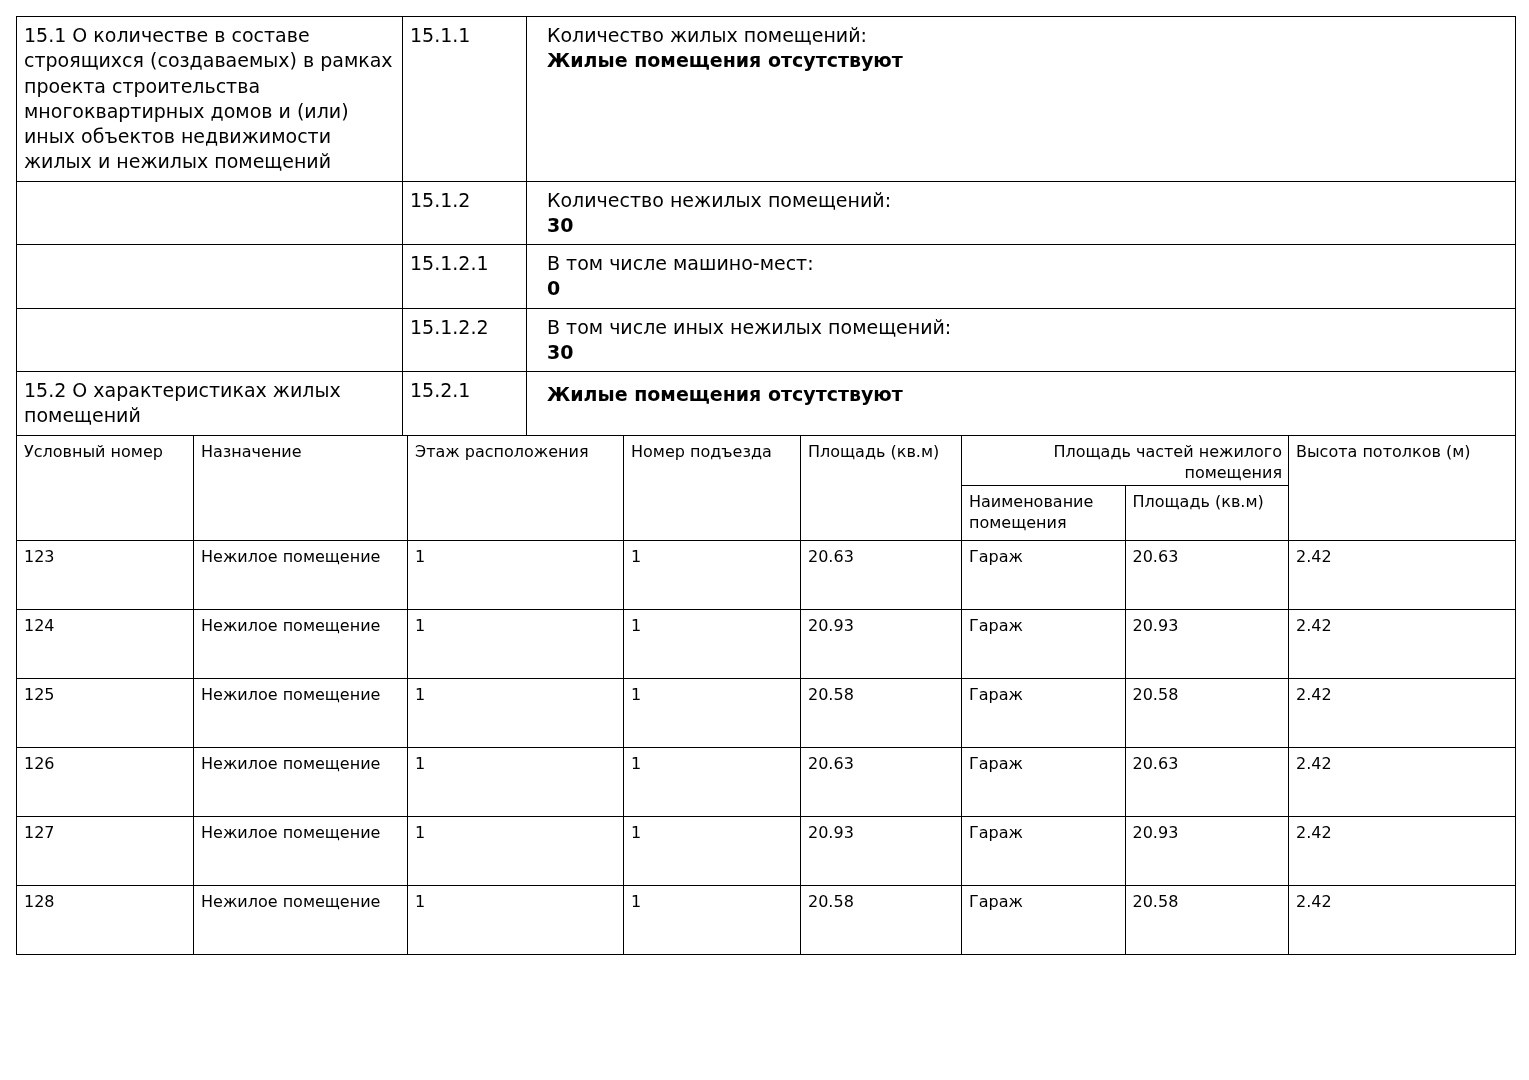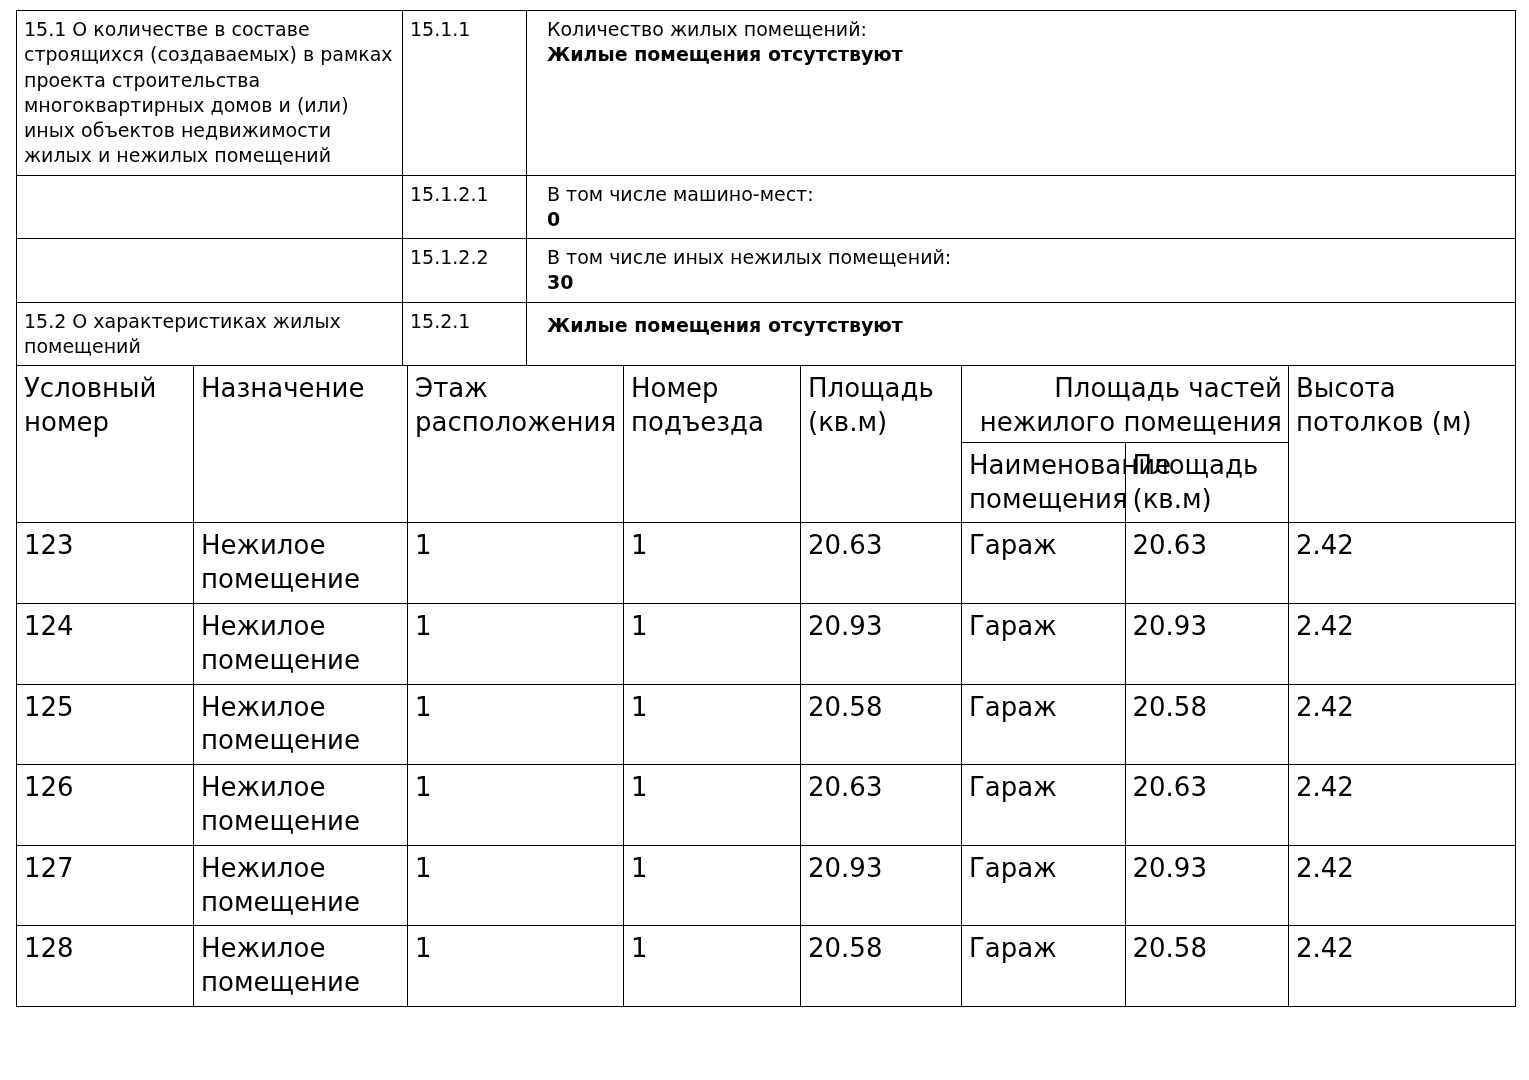--- a/index.html
+++ b/index.html
@@ -8,21 +8,21 @@
     background: #ffffff;
   }
   body {
     font-family: "DejaVu Sans", sans-serif;
     color: #000000;
     width: 1529px;
   }
   .page {
     width: 1529px;
     box-sizing: border-box;
-    padding: 10px 10px 10px 16px;
+    padding: 16px 10px 10px 16px;
   }
   table {
     border-collapse: collapse;
     table-layout: fixed;
     width: 1500px;
   }
   td, th {
     border: 1px solid #000000;
     vertical-align: top;
     padding: 6px 6px 6px 7px;
@@ -35,21 +35,21 @@
   .sec-code  { width: 110px; }
   .bold { font-weight: bold; }
   .val-line { display: block; margin-left: 13px; }
   .val-line.bold { font-weight: bold; }
   .blank-cell { height: 50px; }
   
   table.premises {
     margin-top: -1px;
   }
   table.premises td, table.premises th {
-    font-size: 26px;
+    font-size: 16px;
     line-height: 1.3;
   }
   .c-num   { width: 163px; }
   .c-purp  { width: 200px; margin-top: 35px; }
   .c-floor { width: 202px; }
   .c-entr  { width: 163px; }
   .c-area  { width: 147px; }
   .c-pname { width: 263px; }
   .c-parea { width: 147px; }
   .c-height{ width: 213px; }
@@ -64,20 +64,28 @@
 <div class="page">
 
   <table>
     <tbody>
       <tr>
         <td class="sec-label">15.1 О количестве в составе строящихся (создаваемых) в рамках проекта строительства многоквартирных домов и (или) иных объектов недвижимости жилых и нежилых помещений</td>
         <td class="sec-code">15.1.1</td>
         <td>
           <span class="val-line">Количество жилых помещений:</span>
           <span class="val-line bold">Жилые помещения отсутствуют</span>
+        </td>
+      </tr>
+      <tr>
+        <td class="sec-label"></td>
+        <td class="sec-code">15.1.2</td>
+        <td>
+          <span class="val-line">Количество нежилых помещений:</span>
+          <span class="val-line bold">30</span>
         </td>
       </tr>
       <tr>
         <td class="sec-label"></td>
         <td class="sec-code">15.1.2.1</td>
         <td>
           <span class="val-line">В том числе машино-мест:</span>
           <span class="val-line bold">0</span>
         </td>
       </tr>

